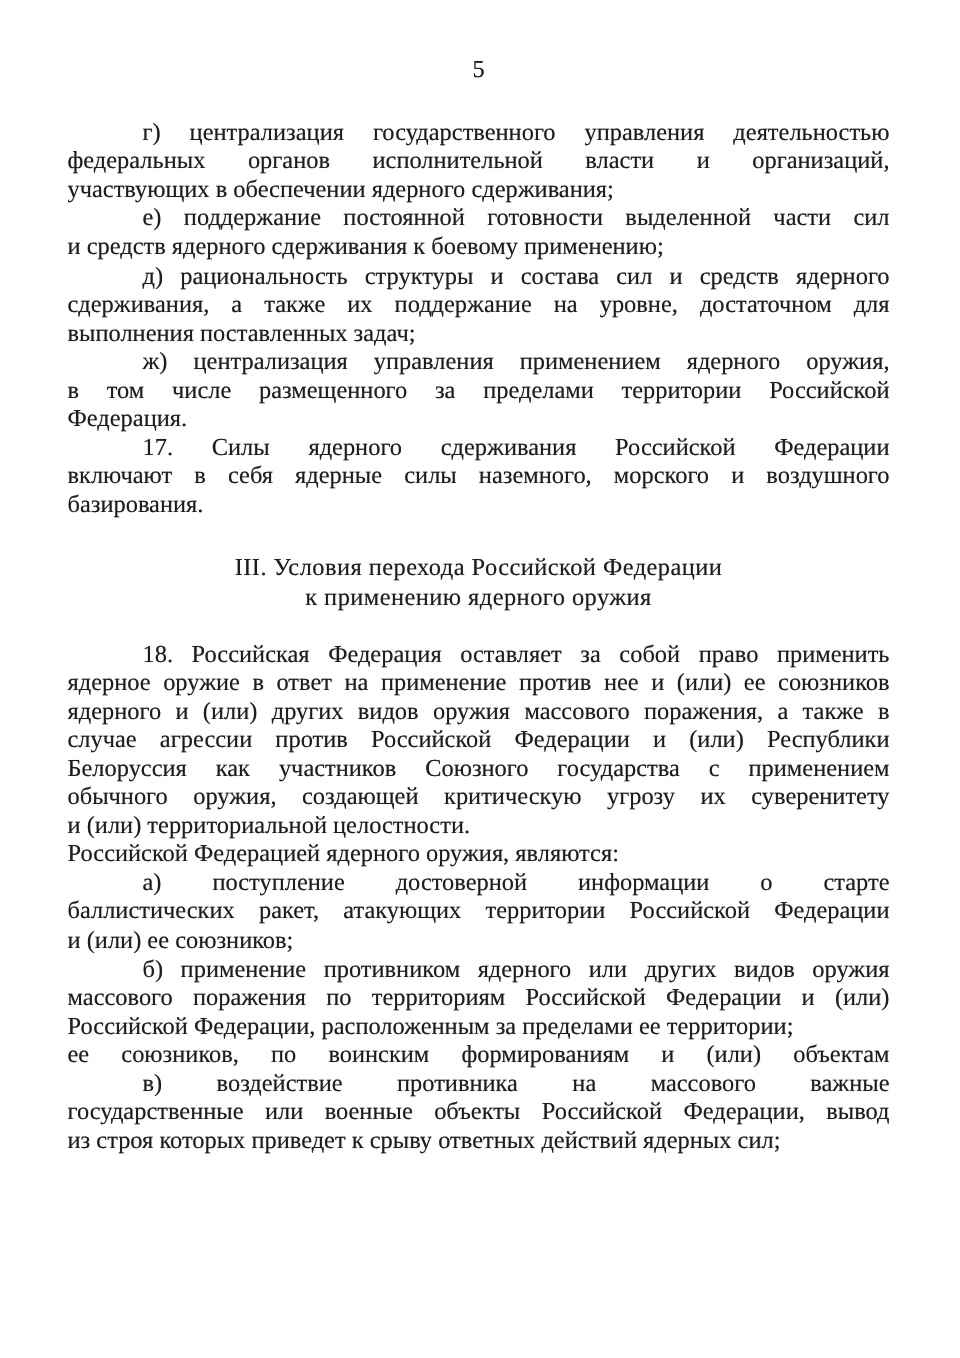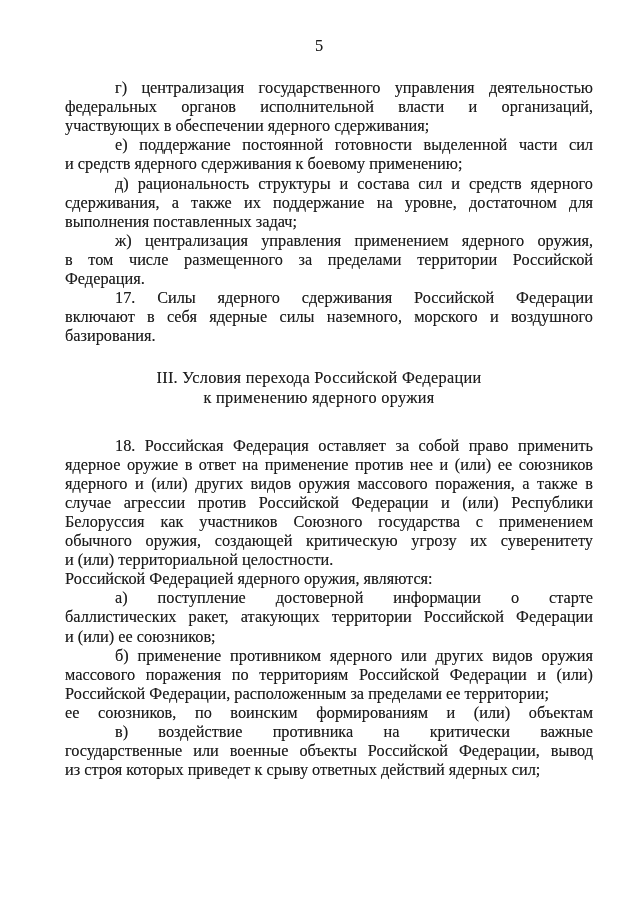--- a/index.html
+++ b/index.html
@@ -30,30 +30,29 @@
   }
   .para .line,
   .heading .line {
     font-size: 16.3px;
     line-height: 19.1px;
     text-shadow: 0 0 0.5px rgba(30,30,30,0.55);
   }
   .para .line {
     text-align: justify;
     text-align-last: justify;
-    margin-left: 20px;
   }
   .para .line.first {
     text-indent: 50px;
   }
   .para .line.last {
     text-align-last: left;
   }
   .heading {
-    margin: 23px 0 29px 0;
+    margin: 23px 0 19px 0;
   }
   .heading .line {
     text-align: center;
     text-align-last: center;
     letter-spacing: 0.3px;
   }
 </style>
 </head>
 <body>
 
@@ -105,18 +104,18 @@
         <div class="line">баллистических ракет, атакующих территории Российской Федерации</div>
         <div class="line last">и (или) ее союзников;</div>
       </div>
       <div class="para">
         <div class="line first">б) применение противником ядерного или других видов оружия</div>
         <div class="line">массового поражения по территориям Российской Федерации и (или)</div>
         <div class="line last">Российской Федерации, расположенным за пределами ее территории;</div>
         <div class="line">ее союзников, по воинским формированиям и (или) объектам</div>
       </div>
       <div class="para">
-        <div class="line first">в) воздействие противника на критически важные</div>
+        <div class="line first">в) воздействие противника на массового важные</div>
         <div class="line">государственные или военные объекты Российской Федерации, вывод</div>
         <div class="line last">из строя которых приведет к срыву ответных действий ядерных сил;</div>
       </div>
     </div>
 </div>
 
 </body></html>

